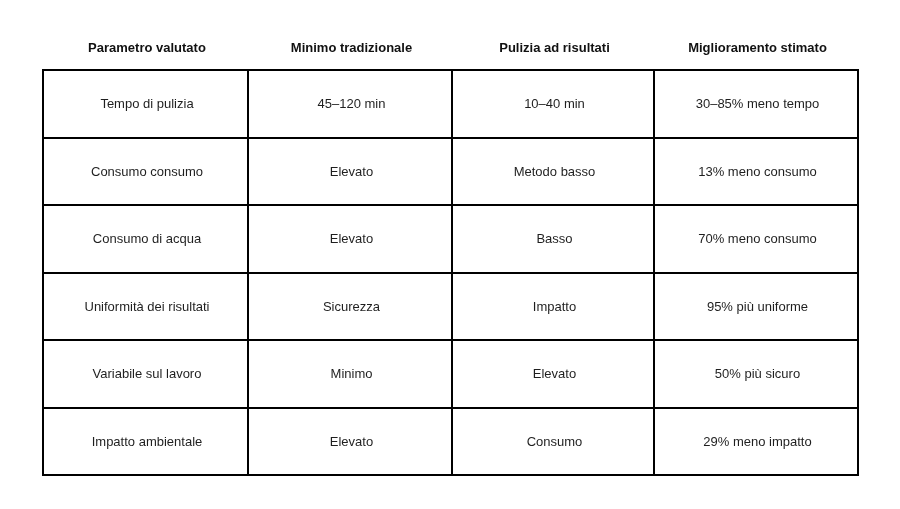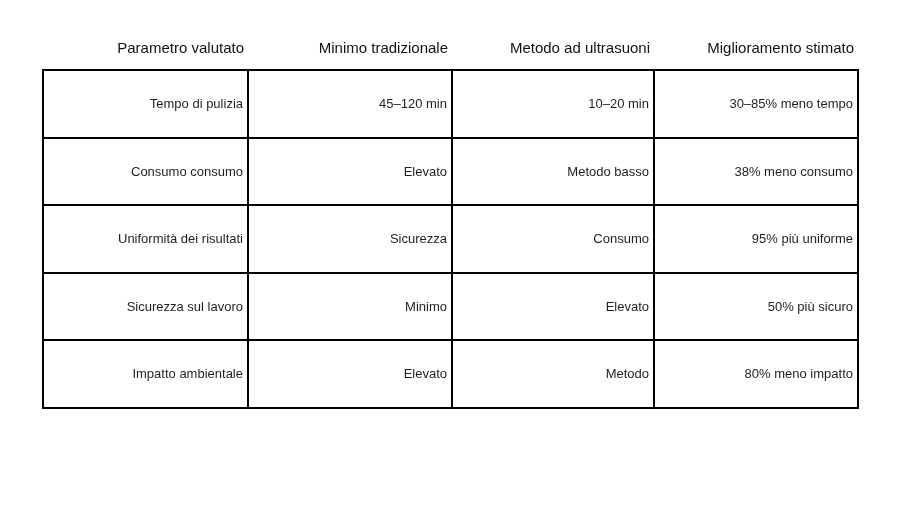--- a/index.html
+++ b/index.html
@@ -24,32 +24,32 @@
     width: 815px;
     color: #1f1f1f;
     font-size: 13px;
   }
   table.cmp col.c1 { width: 205px; }
   table.cmp col.c2 { width: 204px; }
   table.cmp col.c3 { width: 202px; }
   table.cmp col.c4 { width: 204px; }
   table.cmp thead th {
     border: none;
-    font-weight: 400;
+    font-weight: 700;
     color: #111111;
-    text-align: right;
+    text-align: center;
     vertical-align: middle;
     height: 39px;
     padding: 0 4px 2px 7px;
-    font-size: 15px;
+    font-size: 13px;
     white-space: nowrap;
   }
   table.cmp tbody td {
     border: 2px solid #000000;
-    text-align: right;
+    text-align: center;
     vertical-align: middle;
     height: 65.5px;
     padding: 0 4px 0 7px;
     background: #ffffff;
     white-space: nowrap;
   }
 </style>
 </head>
 <body>
 
@@ -58,50 +58,56 @@
     <colgroup>
       <col class="c1">
         <col class="c2">
         <col class="c3">
         <col class="c4">
     </colgroup>
     <thead>
       <tr>
         <th>Parametro valutato</th>
         <th>Minimo tradizionale</th>
-        <th>Metodo ad ultrasuoni</th>
+        <th>Pulizia ad risultati</th>
         <th>Miglioramento stimato</th>
       </tr>
     </thead>
     <tbody>
       <tr>
         <td>Tempo di pulizia</td>
         <td>45–120 min</td>
-        <td>10–20 min</td>
+        <td>10–40 min</td>
         <td>30–85% meno tempo</td>
       </tr>
       <tr>
         <td>Consumo consumo</td>
         <td>Elevato</td>
         <td>Metodo basso</td>
-        <td>38% meno consumo</td>
+        <td>13% meno consumo</td>
+      </tr>
+      <tr>
+        <td>Consumo di acqua</td>
+        <td>Elevato</td>
+        <td>Basso</td>
+        <td>70% meno consumo</td>
       </tr>
       <tr>
         <td>Uniformità dei risultati</td>
         <td>Sicurezza</td>
-        <td>Consumo</td>
+        <td>Impatto</td>
         <td>95% più uniforme</td>
       </tr>
       <tr>
-        <td>Sicurezza sul lavoro</td>
+        <td>Variabile sul lavoro</td>
         <td>Minimo</td>
         <td>Elevato</td>
         <td>50% più sicuro</td>
       </tr>
       <tr>
         <td>Impatto ambientale</td>
         <td>Elevato</td>
-        <td>Metodo</td>
-        <td>80% meno impatto</td>
+        <td>Consumo</td>
+        <td>29% meno impatto</td>
       </tr>
     </tbody>
   </table>
 </div>
 
 </body></html>

